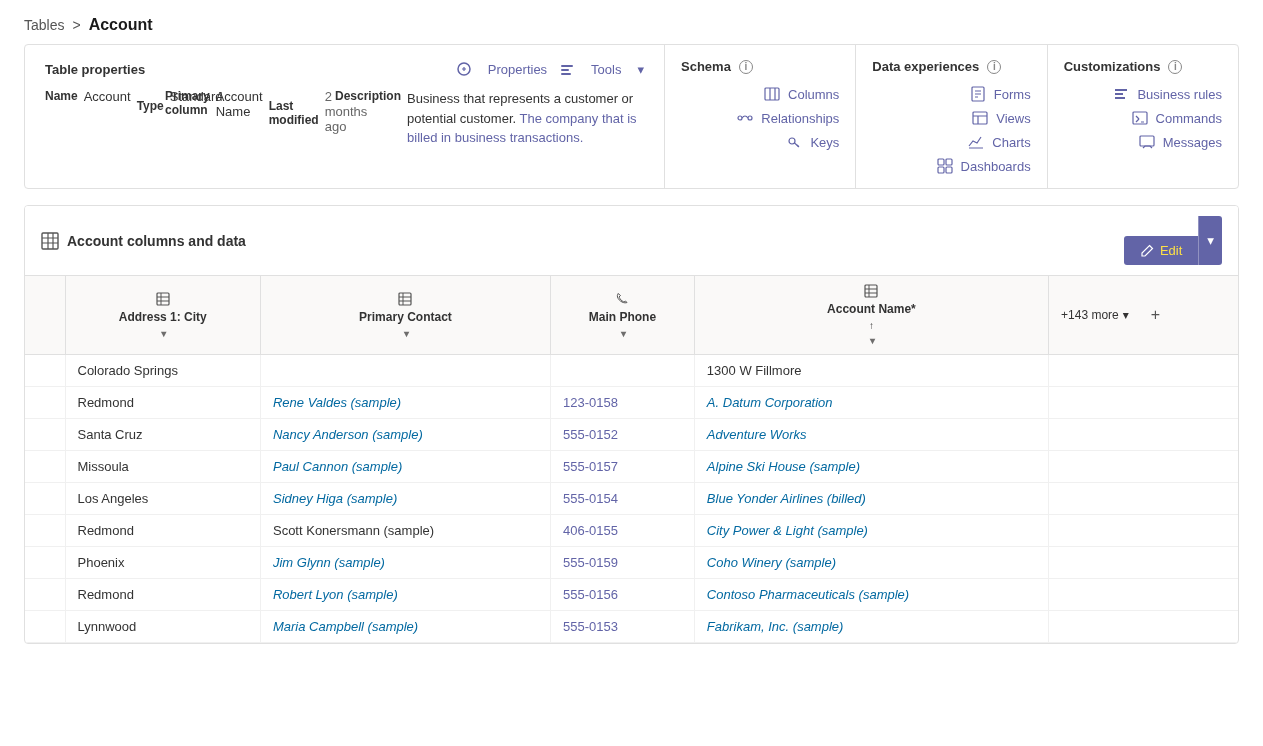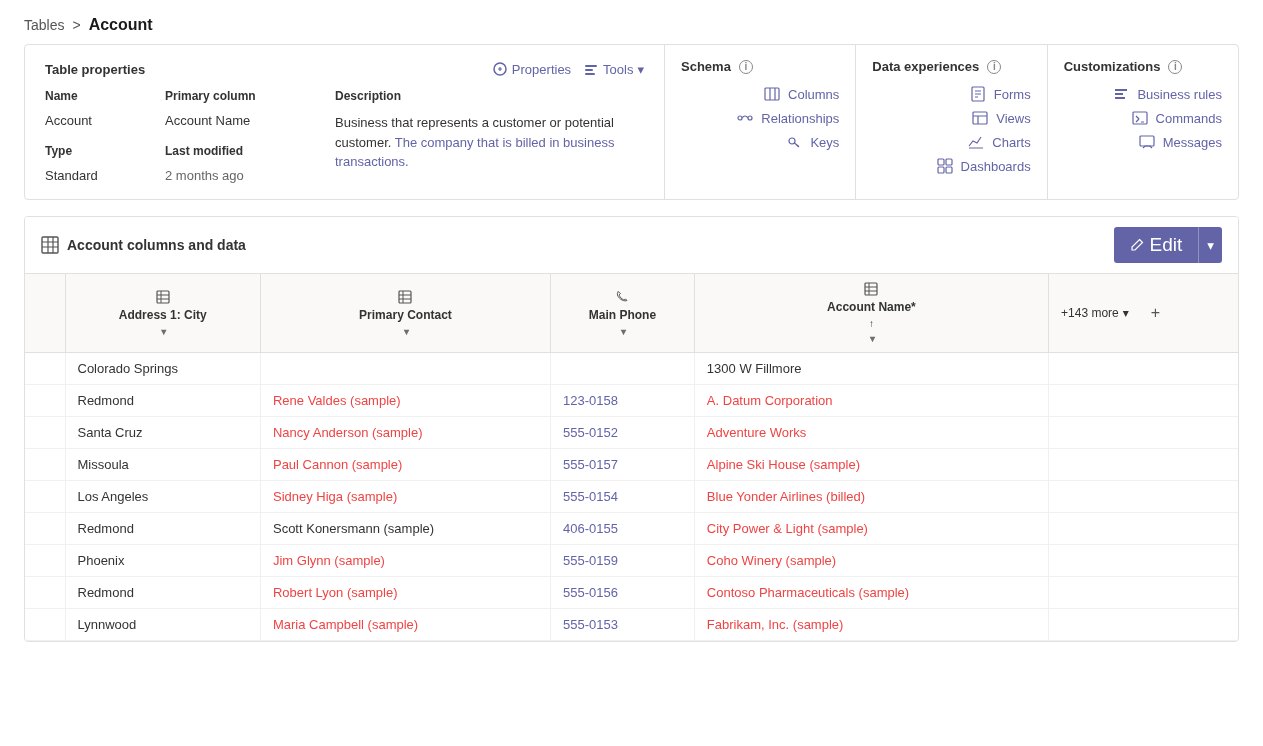--- a/index.html
+++ b/index.html
@@ -28,29 +28,29 @@
       padding: 16px 20px;
       border-right: 1px solid #e0e0e0;
     }
     .table-props-header {
       display: flex; justify-content: space-between; align-items: center;
       margin-bottom: 12px;
     }
     .table-props-title { font-size: 13px; font-weight: 600; color: #333; }
     .table-props-actions { display: flex; gap: 12px; align-items: center; }
     .action-link {
-      display: flex; align-items: center; gap: 4px;
+      display: flex; align-items: center; gap: 16px;
       color: #6264a7; font-size: 13px; cursor: pointer; text-decoration: none;
     }
 
     .table-props-body {
       display: grid; grid-template-columns: 120px 160px 1fr;
       gap: 0;
     }
-    .props-col { display: flex; flex-direction: column; gap: 6px; }
+    .props-col { display: flex; gap: 6px; }
     .props-label { font-weight: 600; font-size: 12px; color: #333; margin-bottom: 4px; }
     .props-value { font-size: 13px; color: #333; }
     .props-value.muted { color: #666; }
     .description-col { padding-left: 10px; }
     .description-text { font-size: 13px; color: #333; line-height: 1.5; }
     .description-text a { color: #6264a7; text-decoration: none; }
 
     
     .schema-panel, .data-exp-panel, .custom-panel {
       flex: 1;
@@ -85,23 +85,24 @@
     .data-header {
       display: flex; align-items: center; justify-content: space-between;
       padding: 10px 16px;
       border-bottom: 1px solid #e0e0e0;
       background: #fff;
     }
     .data-header-left { display: flex; align-items: center; gap: 8px; font-weight: 600; font-size: 14px; }
     .edit-btn-group { display: flex; align-items: stretch; }
     .edit-btn {
       display: flex; align-items: center; gap: 6px;
-      background: #6264a7; color: #ffffff; border: none;
-      padding: 7px 16px; font-size: 19px; cursor: pointer;
+      background: #6264a7; color: #fde047; border: none;
+      padding: 7px 16px; font-size: 13px; cursor: pointer;
       border-radius: 3px 0 0 3px;
+      margin-top: 20px;
     }
     .edit-btn-drop {
       background: #6264a7; color: #fff; border: none; border-left: 1px solid rgba(255,255,255,0.3);
       padding: 7px 8px; cursor: pointer;
       border-radius: 0 3px 3px 0;
     }
 
     
     .data-table { width: 100%; border-collapse: collapse; }
     .data-table th {
@@ -118,21 +119,21 @@
     .data-table th .col-header { display: flex; align-items: center; gap: 4px; flex-direction: column; }
     .data-table td {
       padding: 8px 12px;
       border-bottom: 1px solid #f0f0f0;
       border-right: 1px solid #f0f0f0;
       font-size: 13px;
       white-space: nowrap;
       overflow: hidden;
     }
     .data-table td:last-child { border-right: none; }
-    .link-cell { color: #ef4444; cursor: pointer; }
+    .link-cell { color: #0369a1; cursor: pointer; font-style: italic; }
     .phone-cell { color: #6264a7; }
     .checkbox-col { width: 40px; text-align: center; }
     .more-cols-btn {
       display: flex; align-items: center; gap: 4px;
       background: none; border: none; cursor: pointer;
       color: #333; font-size: 12px; padding: 8px 12px;
       white-space: nowrap;
     }
     .add-col-btn {
       background: none; border: none; cursor: pointer;

